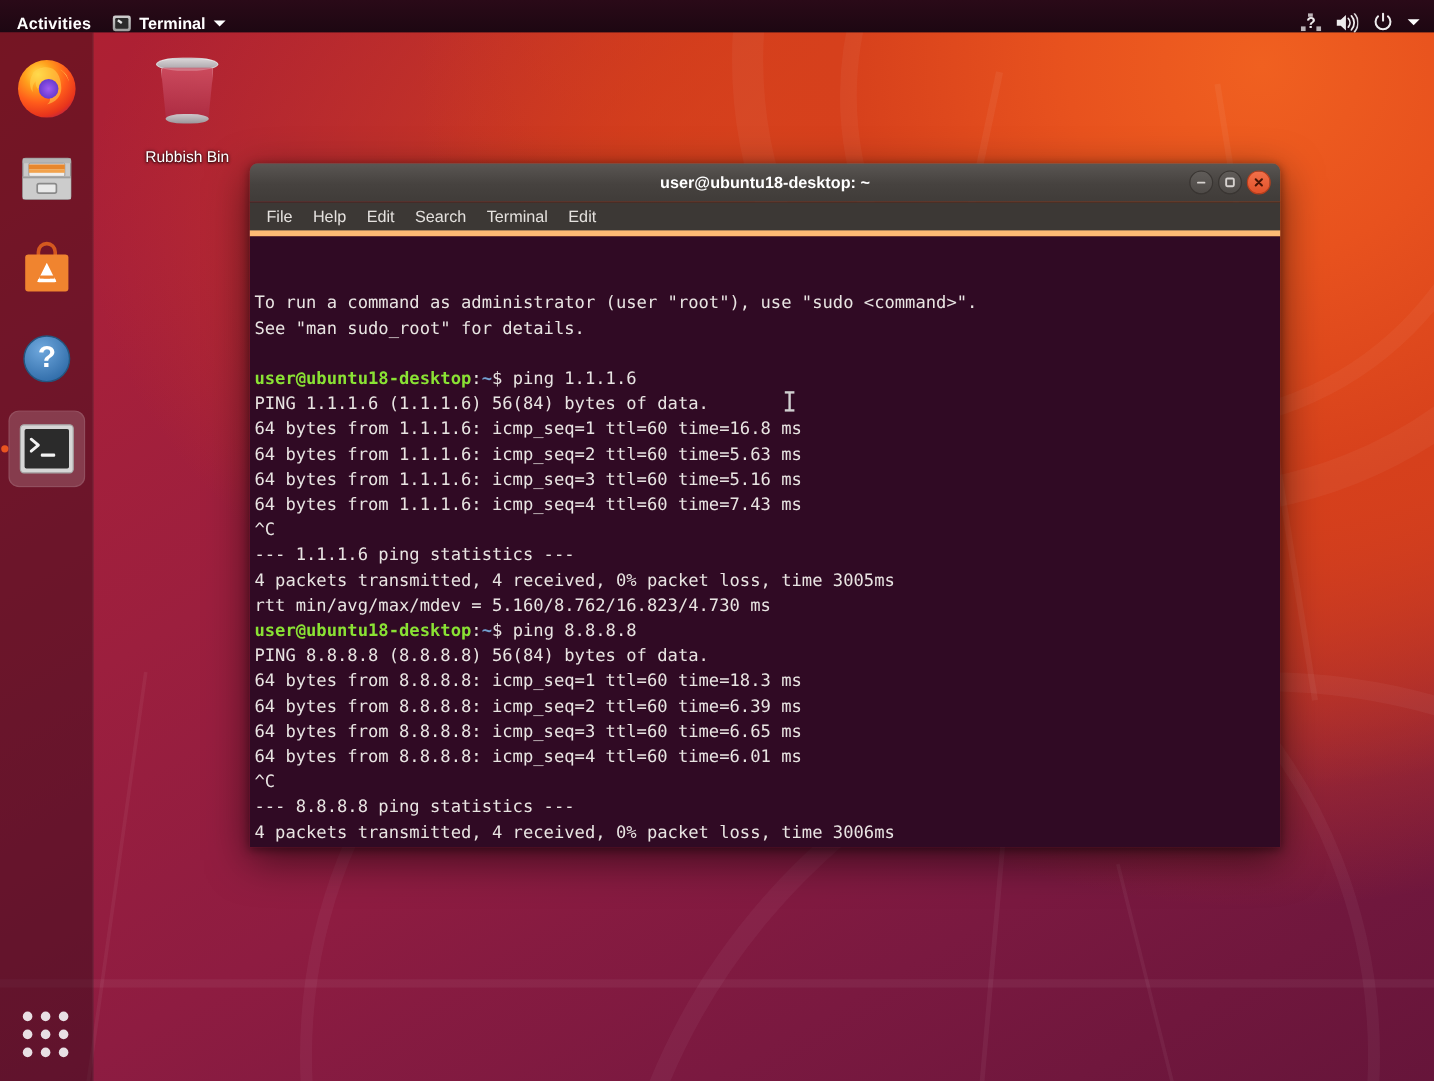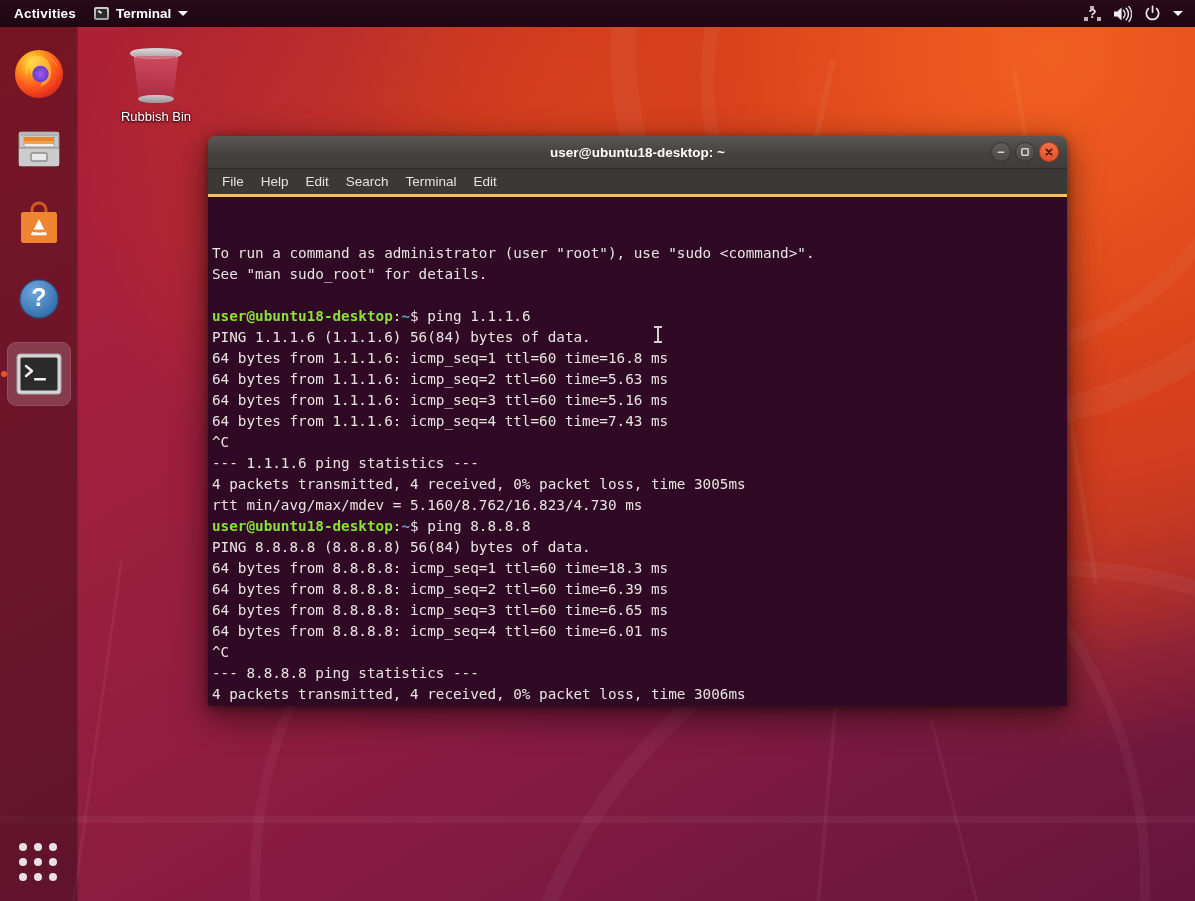--- a/index.html
+++ b/index.html
@@ -19,21 +19,21 @@
       linear-gradient(150deg, #b02030 0%, #a8203a 18%, #9c1f3e 38%, #8e1c41 58%, #7a1940 78%, #66153a 100%);
     overflow:hidden;
   }
   .suru { position:absolute; border-radius:50%; border-style:solid; border-color:rgba(255,255,255,0.045); }
   .suru-line { position:absolute; background:rgba(255,255,255,0.05); }
 
   
   #topbar {
     position:absolute; left:0; top:0; width:1195px; height:27px;
     background:linear-gradient(to bottom,#2a0a18 0%,#1d0712 100%);
-    display:flex; align-items:center; z-index:50;
+    display:flex; align-items:flex-end; z-index:50;
     color:#ffffff; font-size:13.5px; font-weight:bold;
   }
   #activities { padding:0 10px 0 14px; letter-spacing:.2px; }
   #app-menu { display:flex; align-items:center; gap:7px; padding:0 8px; }
   #app-menu .mini-term {
     width:15px; height:13px; border-radius:2px;
     background:linear-gradient(to bottom,#cfcfcf,#9d9d9d);
     display:flex; align-items:center; justify-content:center;
   }
   #app-menu .mini-term i {
@@ -84,21 +84,21 @@
     background:linear-gradient(to bottom, rgba(214,90,110,.72), rgba(170,45,70,.72));
     border-left:1px solid rgba(255,255,255,.35); border-right:1px solid rgba(255,255,255,.22);
     border-radius:3px 3px 7px 7px;
     clip-path:polygon(0 0,100% 0,90% 100%,10% 100%);
   }
   #bin .bin-base {
     position:absolute; left:8px; bottom:3px; width:36px; height:8px; border-radius:50%/60%;
     background:linear-gradient(to bottom,#cdc7cb,#9b959a);
   }
   #bin .bin-label {
-    margin-top:3px; color:#ffffff; font-size:13px;
+    margin-top:17px; color:#ffffff; font-size:13px;
     text-shadow:0 1px 2px rgba(0,0,0,.85), 0 0 3px rgba(0,0,0,.7);
   }
 
   
   #term {
     position:absolute; left:208px; top:136px; width:859px; height:570px;
     border-radius:7px 7px 0 0; z-index:20;
     box-shadow:0 10px 34px rgba(0,0,0,.55), 0 2px 8px rgba(0,0,0,.4);
     overflow:hidden;
   }
@@ -109,21 +109,21 @@
   }
   #term-title { color:#ffffff; font-size:13.5px; font-weight:bold; }
   #win-ctrls { position:absolute; right:8px; top:6px; display:flex; gap:4px; }
   .wbtn { width:20px; height:20px; border-radius:50%; display:flex; align-items:center; justify-content:center; }
   .wbtn.grey { background:linear-gradient(to bottom,#605c59,#4e4a47); border:1px solid #393532; }
   .wbtn.close { background:linear-gradient(to bottom,#f2704a,#e2522a); border:1px solid #b83e1c; }
   .wbtn svg { display:block; }
 
   #term-menubar {
     height:28px; background:#3c3835; display:flex; align-items:center;
-    padding-left:14px; gap:17px; border-bottom:3px solid #fdba74;
+    padding-left:14px; gap:17px; border-bottom:5px solid #fdba74;
   }
   #term-menubar span { color:#e4e1de; font-size:13.5px; }
 
   #term-body {
     height:509px; background:#300a24; padding:4px 0 0 4px;
     font-family:"DejaVu Sans Mono","Liberation Mono",monospace;
     font-size:14.3px; line-height:21px; color:#e8e4e2;
     white-space:pre; overflow:hidden; position:relative;
   }
   #term-body .ln { height:21px; }

